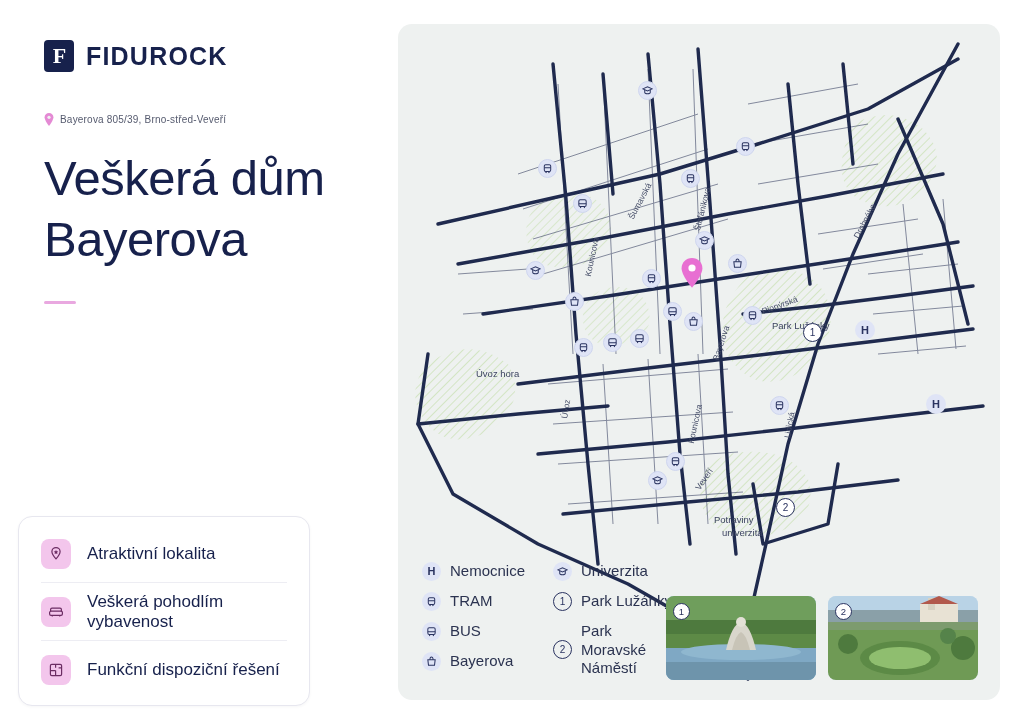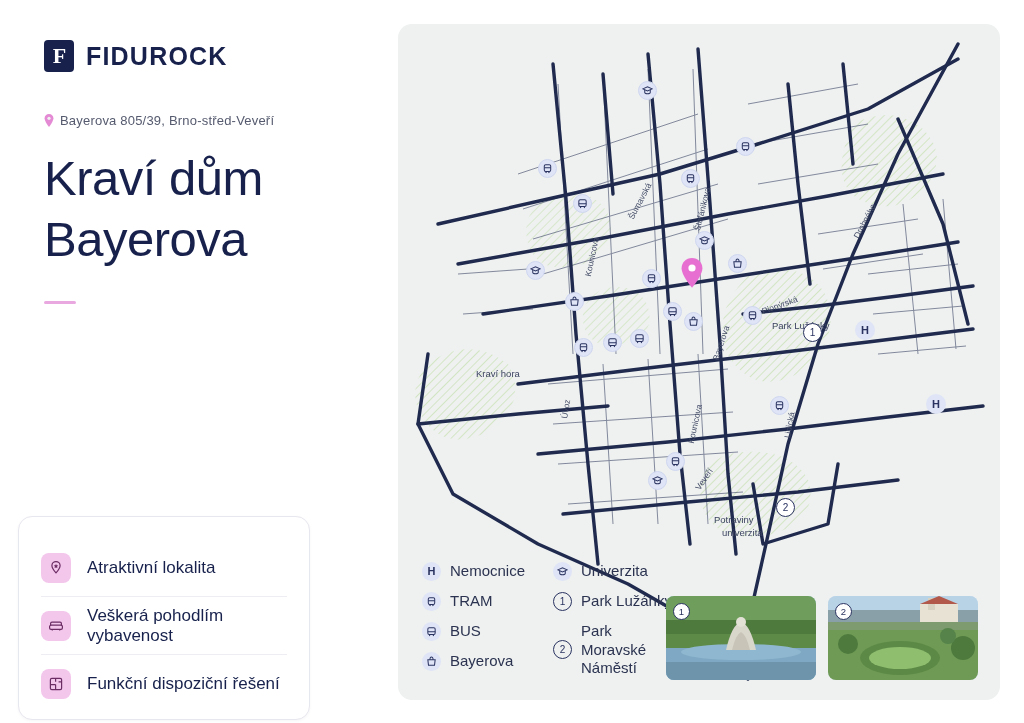--- a/index.html
+++ b/index.html
@@ -21,40 +21,40 @@
     font-family: "Liberation Serif", serif; font-size: 22px; font-weight: 700;
     display: flex; align-items: center; justify-content: center;
     letter-spacing: -1px;
   }
   .brand-name {
     font-size: 25px; font-weight: 700; color: #17214c; letter-spacing: 1.2px;
   }
 
   .addr { position: absolute; left: 44px; top: 113px; display: flex; align-items: center; gap: 6px; }
   .addr-pin { width: 10px; height: 13px; display:block; }
-  .addr-text { font-size: 13px; color: #555a6e; letter-spacing: .2px; }
+  .addr-text { font-size: 10px; color: #555a6e; letter-spacing: .2px; }
 
   .title {
     position: absolute; left: 44px; top: 148px; width: 330px;
     font-size: 49px; line-height: 1.25; font-weight: 400; color: #17214c;
     letter-spacing: -0.5px;
   }
   .title span { display:block; }
 
   .rule { position:absolute; left: 44px; top: 301px; width: 32px; height: 3px; background: #e9a8e0; border-radius:2px; }
 
   .lede {
     position: absolute; left: 44px; top: 335px; width: 300px;
     font-size: 14.5px; line-height: 1.65; color: #2b3350;
   }
 
   .features {
     position: absolute; left: 18px; top: 516px; width: 292px;
     background: #fff; border: 1px solid #e7e7ef; border-radius: 14px;
-    padding: 22px 22px 6px 22px;
+    padding: 8px 22px 6px 22px;
     box-shadow: 0 1px 3px rgba(20,25,60,.04);
   }
   .feature { display: flex; align-items: center; gap: 16px; height: 58px; border-bottom: 1px solid #ededf3; }
   .feature:last-child { border-bottom: none; }
   .f-ico {
     width: 30px; height: 30px; border-radius: 8px; background: #f3c6ec;
     display:flex; align-items:center; justify-content:center; flex: 0 0 30px;
   }
   .f-label { font-size: 17px; color: #17214c; }
 
@@ -126,21 +126,21 @@
       <span>
         <svg class="addr-pin" viewBox="0 0 10 13">
             <path d="M5 0C2.5 0 .6 1.9.6 4.3c0 3.2 3.8 8 4.4 8.7.6-.7 4.4-5.5 4.4-8.7C9.4 1.9 7.5 0 5 0z" fill="#e48ad4"></path>
             <circle cx="5" cy="4.3" r="1.6" fill="#eef1f0"></circle>
           </svg>
       </span>
       <span class="addr-text">Bayerova 805/39, Brno-střed-Veveří</span>
     </div>
 
     <h1 class="title">
-      <span>Kraví dům</span>
+      <span>Veškerá dům</span>
       <span>Bayerova</span>
     </h1>
 
     <div class="rule"></div>
 
 
     <div class="features">
 
       <div class="feature">
         <span class="f-ico">
@@ -230,21 +230,21 @@
     <div class="streetlabel" style="left:282px; top:180px; transform:rotate(-76deg);">Štefánikova</div>
     <div class="streetlabel" style="left:174px; top:228px; transform:rotate(-78deg);">Kounicova</div>
     <div class="streetlabel" style="left:448px; top:192px; transform:rotate(-62deg);">Drobného</div>
     <div class="streetlabel" style="left:363px; top:276px; transform:rotate(-20deg);">Pionýrská</div>
     <div class="streetlabel" style="left:305px; top:314px; transform:rotate(-72deg);">Bayerova</div>
     <div class="streetlabel" style="left:158px; top:380px; transform:rotate(-80deg);">Úvoz</div>
     <div class="streetlabel" style="left:277px; top:395px; transform:rotate(-78deg);">Kounicova</div>
     <div class="streetlabel" style="left:378px; top:396px; transform:rotate(-80deg);">Lidická</div>
     <div class="streetlabel" style="left:294px; top:450px; transform:rotate(-56deg);">Veveří</div>
 
-    <div class="maplabel" style="left:78px; top:344px;">Kraví hora</div>
+    <div class="maplabel" style="left:78px; top:344px;">Úvoz hora</div>
     <div class="maplabel" style="left:374px; top:296px;">Park Lužánky</div>
     <div class="maplabel" style="left:316px; top:490px;">Potraviny</div>
     <div class="maplabel" style="left:324px; top:503px;">univerzita</div>
 
     <div class="poi" style="left:240px; top:57px;">
         <svg width="11" height="11" viewBox="0 0 12 12" fill="none" stroke="#2a3360" stroke-width="1.1">
           <path d="M1 4.2 6 2l5 2.2L6 6.4z"></path>
           <path d="M3 5.5v2.7c0 .8 1.4 1.4 3 1.4s3-.6 3-1.4V5.5"></path>
         </svg>
       </div>

